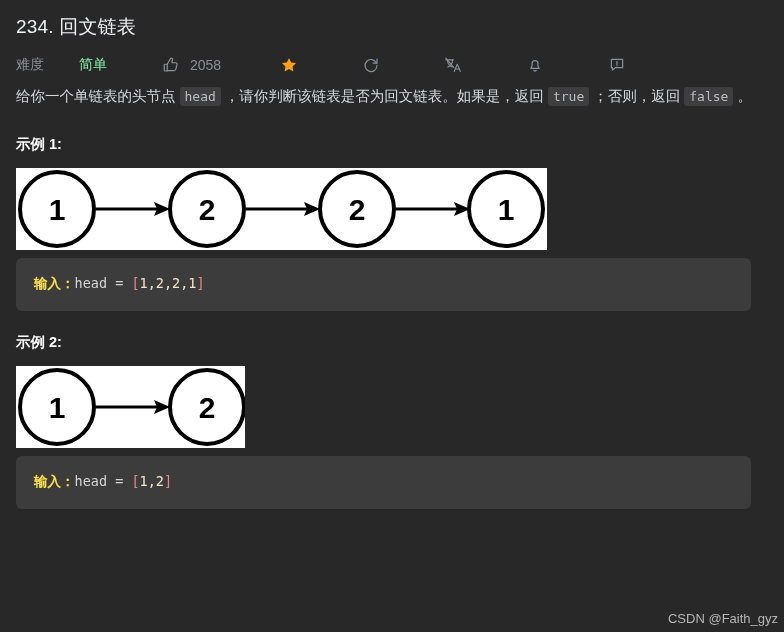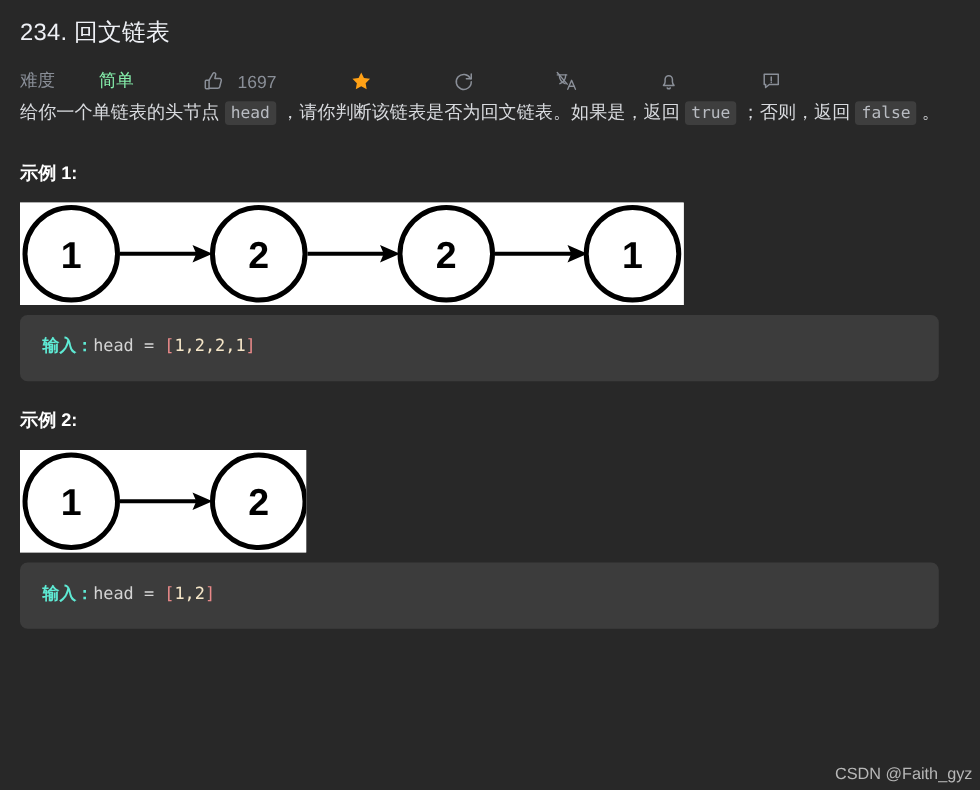--- a/index.html
+++ b/index.html
@@ -73,23 +73,23 @@
     align-items: center;
     justify-content: center;
   }
   .icon-slot:last-child { margin-right: 0; }
   .star-slot { margin-right: 39px; }
 
   
   .desc {
     color: #d8dade;
     font-size: 14.5px;
-    line-height: 25px;
+    line-height: 36px;
     max-width: 760px;
-    margin-bottom: 26px;
+    margin-bottom: 20px;
   }
   code.inline {
     background: #3e3e3e;
     color: #b9bcc2;
     font-family: "DejaVu Sans Mono", monospace;
     font-size: 13px;
     padding: 2px 5px;
     border-radius: 3px;
   }
 
@@ -114,21 +114,21 @@
     border-radius: 6px;
     padding: 14px 18px 16px 18px;
     font-family: "DejaVu Sans Mono", monospace;
     font-size: 13.5px;
     line-height: 23px;
     width: 735px;
     box-sizing: border-box;
     margin-bottom: 22px;
   }
   .code-line { white-space: pre; }
-  .c-label { color: #5eead4; font-weight: bold; }
+  .c-label { color: #fde047; font-weight: bold; }
   .c-plain { color: #d4d4d4; }
   .c-num   { color: #f5e6c8; }
   .c-brkt  { color: #e98989; }
 
   .spacer-8 { height: 8px; }
 
   
   .watermark {
     position: absolute;
     right: 6px;
@@ -149,21 +149,21 @@
     <span class="meta-label">难度</span>
     <span class="meta-difficulty">简单</span>
 
     <span class="like-group">
       <span class="meta-icon">
         <svg width="18" height="18" viewBox="0 0 24 24" fill="none" stroke="#8a8f98" stroke-width="1.6" stroke-linecap="round" stroke-linejoin="round">
           <path d="M7 11v9H4a1 1 0 0 1-1-1v-7a1 1 0 0 1 1-1h3z"></path>
           <path d="M7 11l4.2-7.4a1.6 1.6 0 0 1 2.9 1.2L13.2 9h5.1a1.8 1.8 0 0 1 1.75 2.25l-1.6 6.4A2.2 2.2 0 0 1 16.3 19.4H7"></path>
         </svg>
       </span>
-      <span class="like-count">1697</span>
+      <span class="like-count">2058</span>
     </span>
 
     <span class="icon-slot star-slot">
       <svg width="18" height="18" viewBox="0 0 24 24" fill="#ffa116">
         <path d="M12 2.6l2.9 5.9 6.5.95-4.7 4.58 1.11 6.47L12 17.45 6.19 20.5l1.11-6.47-4.7-4.58 6.5-.95L12 2.6z"></path>
       </svg>
     </span>
 
     <span class="icon-slot">
       <svg width="18" height="18" viewBox="0 0 24 24" fill="none" stroke="#8a8f98" stroke-width="1.6" stroke-linecap="round">

